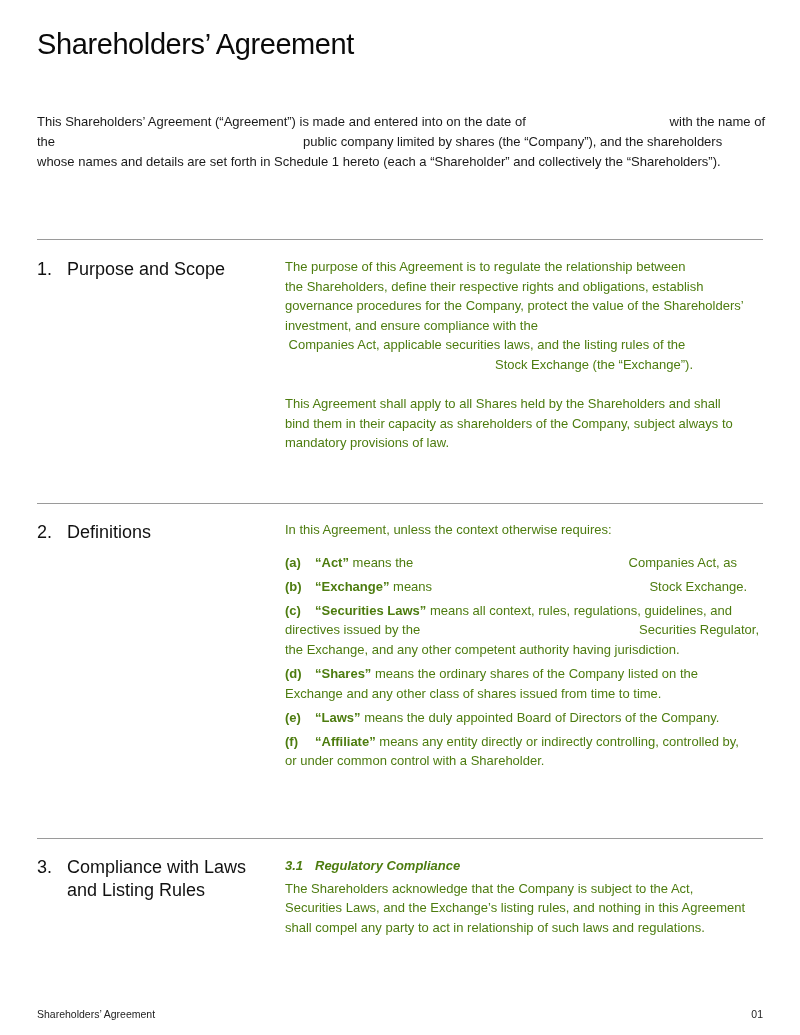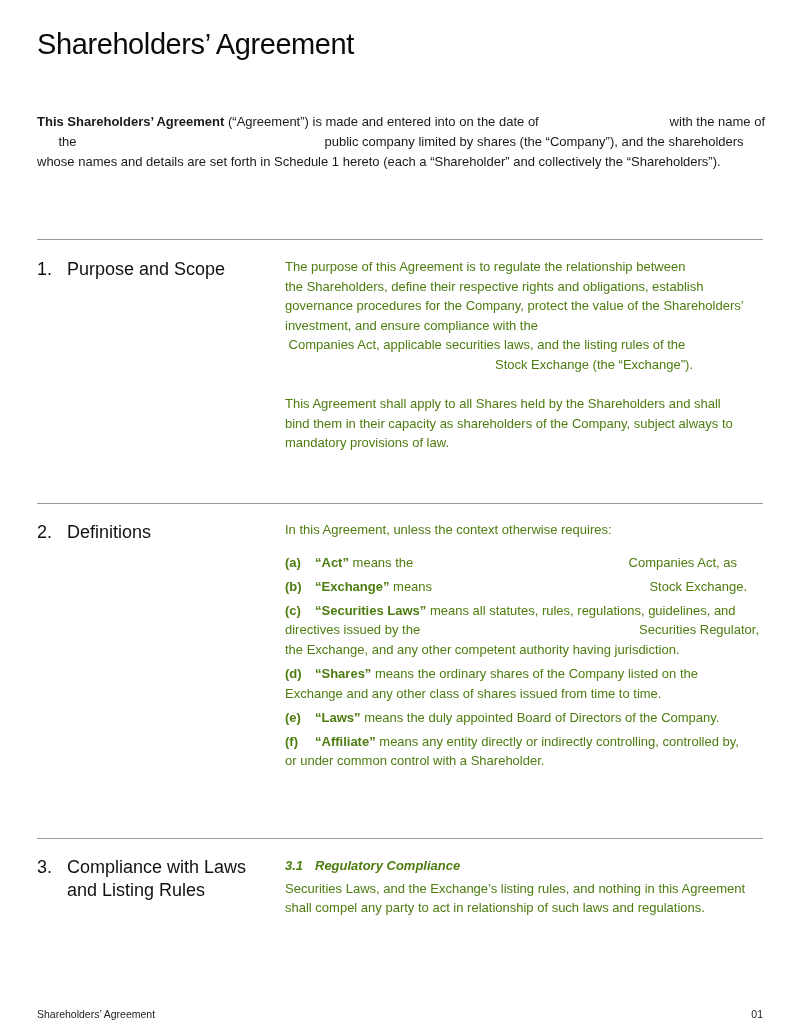--- a/index.html
+++ b/index.html
@@ -11,21 +11,21 @@
   .title {
     position: absolute; left: 37px; top: 28px;
     font-size: 29px; font-weight: 400; letter-spacing: -0.4px; color: #0a0a0a;
     margin: 0;
   }
   .intro {
     position: absolute; left: 37px; top: 112px; width: 728px;
     font-size: 13px; line-height: 20px; color: #1a1a1a;
   }
   .intro .line { display: flex; justify-content: space-between; white-space: nowrap; height: 20px; }
-  .intro b { font-weight: 700; }
+  .intro b { font-weight: 400; }
   .gap { display: inline-block; }
   .rule { position: absolute; left: 37px; width: 726px; height: 0; border-top: 1px solid #9a9a9a; }
   .sec-title {
     position: absolute; left: 37px; font-size: 18px; line-height: 23px; color: #111;
     display: flex;
   }
   .sec-title .num { width: 30px; flex: none; }
   .sec-title .txt { width: 200px; }
   .body {
     position: absolute; left: 285px; width: 480px;
@@ -47,21 +47,21 @@
 <body>
 
 <h1 class="title">Shareholders’ Agreement</h1>
 
 <div class="intro">
   <div class="line">
     <span><b>This Shareholders’ Agreement</b> <span>(“Agreement”) is made and entered into on the date of</span></span>
     <span class="gap" style="width:110px"></span>
     <span>with the name of</span>
   </div>
-  <div class="line" style="justify-content:center">
+  <div class="line" style="justify-content:flex-start">
     <span>the</span>
     <span class="gap" style="width:248px"></span>
     <span>public company limited by shares (the “Company”), and the shareholders</span>
   </div>
   <div class="line" style="justify-content:flex-start">whose names and details are set forth in Schedule 1 hereto (each a “Shareholder” and collectively the “Shareholders”).</div>
 </div>
 
 <div class="rule" style="top:239px"></div>
 <div class="sec-title" style="top:258px">
   <span class="num">1.</span>
@@ -99,21 +99,21 @@
   </div>
 
   <div class="def">
     <div class="line" style="display:flex;justify-content:space-between;padding-right:18px">
       <span><span class="lbl">(b)</span><b>“Exchange”</b> <span>means</span></span>
       <span>Stock Exchange.</span>
     </div>
   </div>
 
   <div class="def">
-    <div class="line"><span class="lbl">(c)</span><b>“Securities Laws”</b> <span>means all statutes, rules, regulations, guidelines, and</span></div>
+    <div class="line"><span class="lbl">(c)</span><b>“Securities Laws”</b> <span>means all context, rules, regulations, guidelines, and</span></div>
     <div class="line" style="display:flex;justify-content:space-between;padding-right:6px">
       <span>directives issued by the</span>
       <span>Securities Regulator,</span>
     </div>
     <div class="line">the Exchange, and any other competent authority having jurisdiction.</div>
   </div>
 
   <div class="def">
     <div class="line"><span class="lbl">(d)</span><b>“Shares”</b> <span>means the ordinary shares of the Company listed on the</span></div>
     <div class="line">Exchange and any other class of shares issued from time to time.</div>
@@ -132,20 +132,21 @@
 <div class="rule" style="top:838px"></div>
 <div class="sec-title" style="top:856px">
   <span class="num">3.</span>
   <span class="txt">Compliance with Laws and Listing Rules</span>
 </div>
 <div class="body" style="top:856px">
   <div class="sub-h">
     <span class="n">3.1</span><span>Regulatory Compliance</span>
   </div>
   <p>
+    <span class="line" style="display:block">The Shareholders acknowledge that the Company is subject to the Act,</span>
     <span class="line" style="display:block">Securities Laws, and the Exchange’s listing rules, and nothing in this Agreement</span>
     <span class="line" style="display:block">shall compel any party to act in relationship of such laws and regulations.</span>
   </p>
 </div>
 
 <div class="footer">
   <span>Shareholders’ Agreement</span>
   <span>01</span>
 </div>
 

